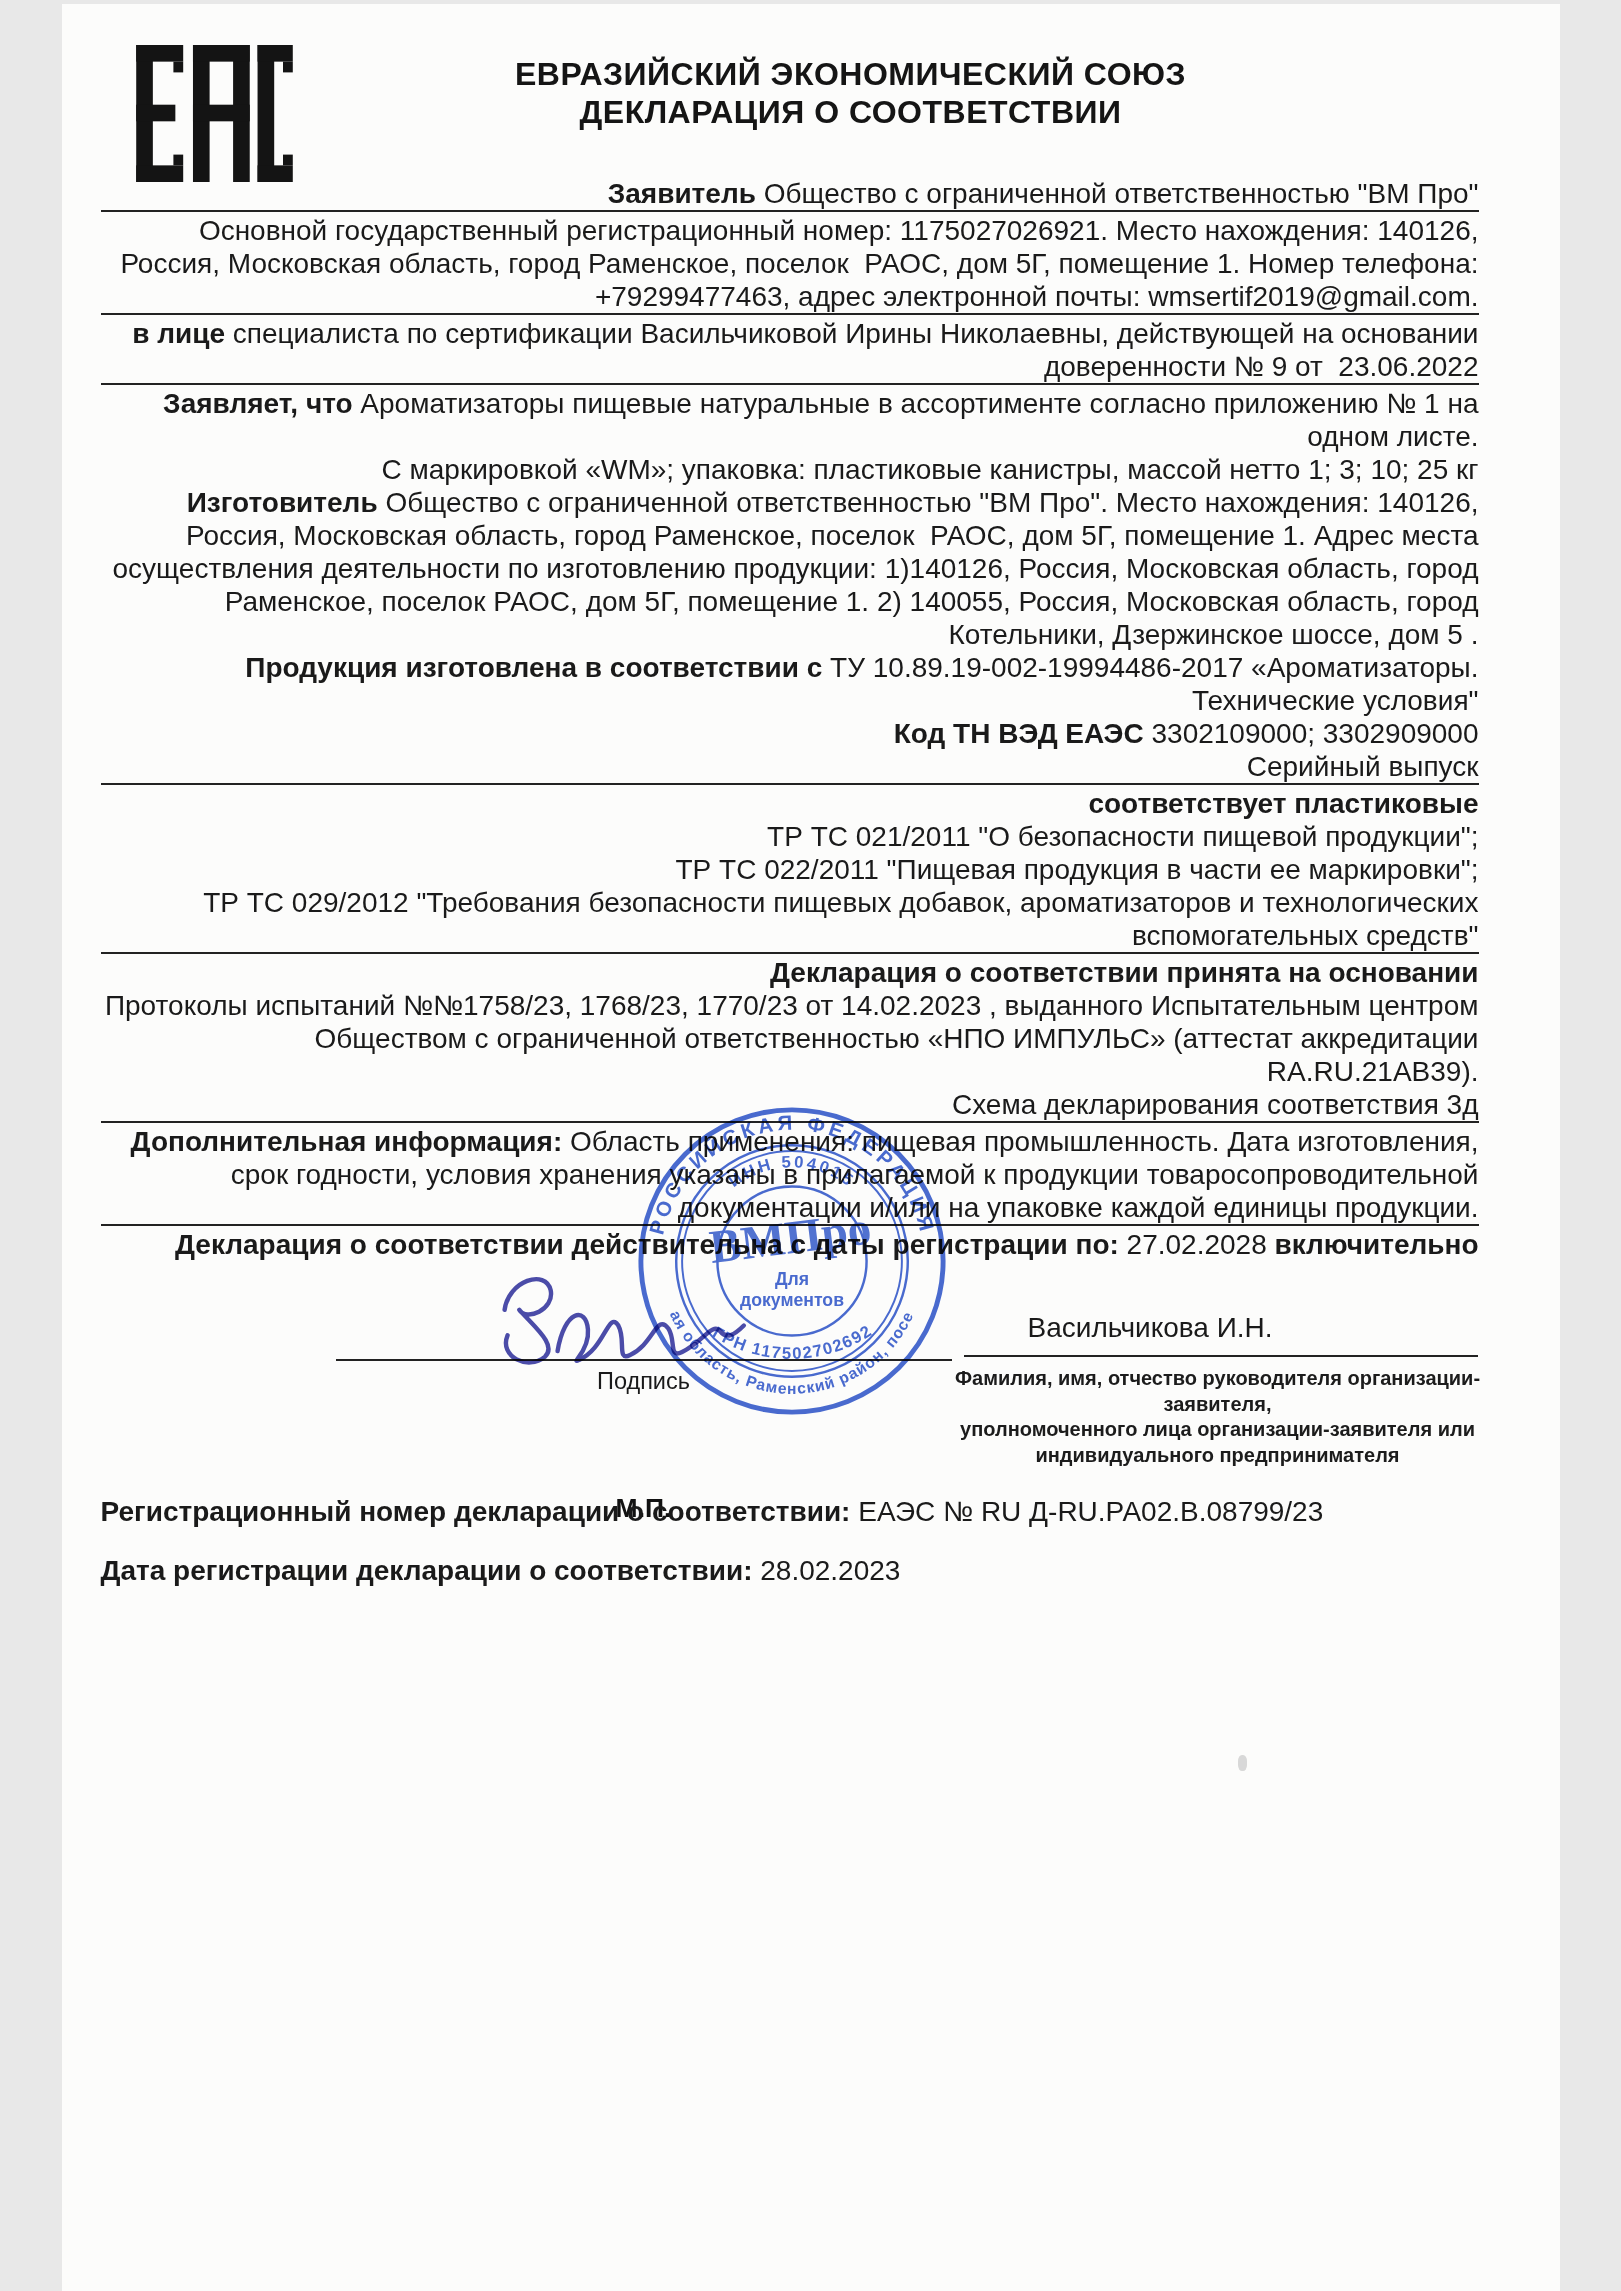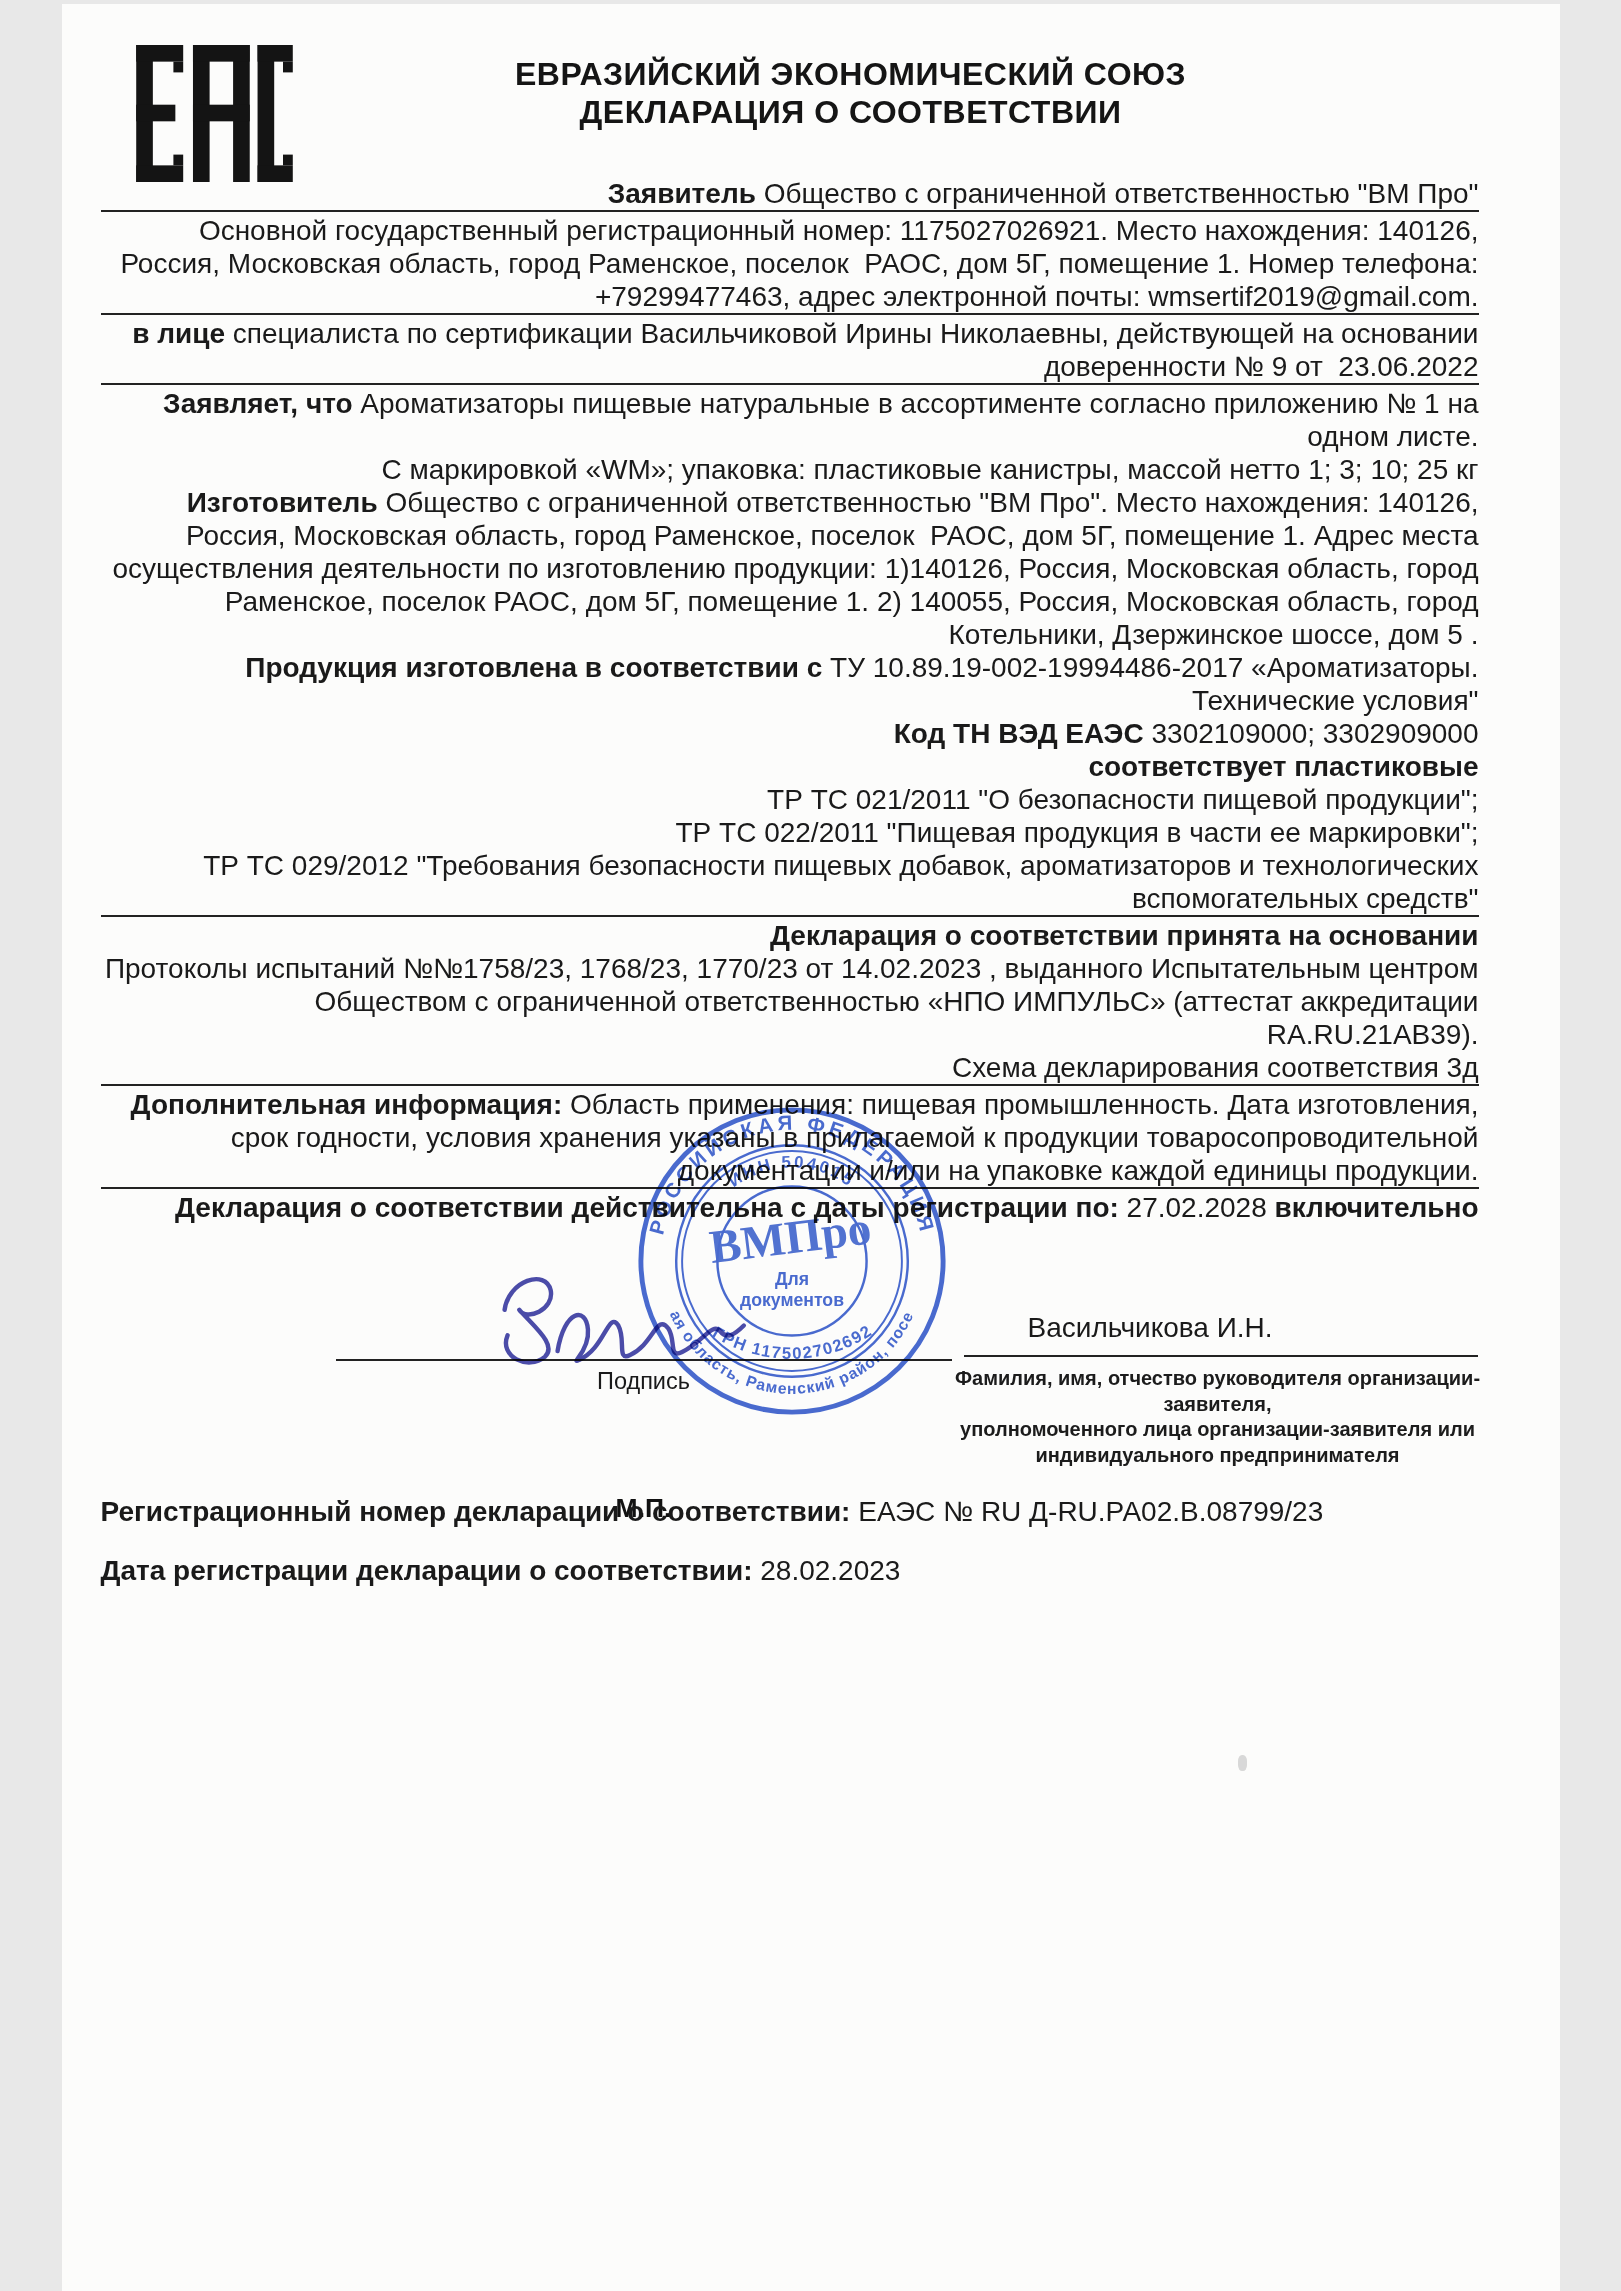--- a/index.html
+++ b/index.html
@@ -88,20 +88,21 @@
       <div class="line"><span>одном листе.</span></div>
       <div class="line"><span>С маркировкой «WM»; упаковка: пластиковые канистры, массой нетто 1; 3; 10; 25 кг</span></div>
       <div class="line"><span class="b">Изготовитель</span><span> Общество с ограниченной ответственностью "ВМ Про". Место нахождения: 140126,</span></div>
       <div class="line"><span>Россия, Московская область, город Раменское, поселок  РАОС, дом 5Г, помещение 1. Адрес места</span></div>
       <div class="line"><span>осуществления деятельности по изготовлению продукции: 1)140126, Россия, Московская область, город</span></div>
       <div class="line"><span>Раменское, поселок РАОС, дом 5Г, помещение 1. 2) 140055, Россия, Московская область, город</span></div>
       <div class="line"><span>Котельники, Дзержинское шоссе, дом 5 .</span></div>
       <div class="line"><span class="b">Продукция изготовлена в соответствии с</span><span> ТУ 10.89.19-002-19994486-2017 «Ароматизаторы.</span></div>
       <div class="line"><span>Технические условия"</span></div>
       <div class="line"><span class="b">Код ТН ВЭД ЕАЭС</span><span> 3302109000; 3302909000</span></div>
+      <div class="line u"><span>Серийный выпуск</span></div>
       <div class="line"><span class="b">соответствует пластиковые</span></div>
       <div class="line"><span>ТР ТС 021/2011 "О безопасности пищевой продукции";</span></div>
       <div class="line"><span>ТР ТС 022/2011 "Пищевая продукция в части ее маркировки";</span></div>
       <div class="line"><span>ТР ТС 029/2012 "Требования безопасности пищевых добавок, ароматизаторов и технологических</span></div>
       <div class="line u"><span>вспомогательных средств"</span></div>
       <div class="line"><span class="b">Декларация о соответствии принята на основании</span></div>
       <div class="line"><span>Протоколы испытаний №№1758/23, 1768/23, 1770/23 от 14.02.2023 , выданного Испытательным центром</span></div>
       <div class="line"><span>Обществом с ограниченной ответственностью «НПО ИМПУЛЬС» (аттестат аккредитации</span></div>
       <div class="line"><span>RA.RU.21AB39).</span></div>
       <div class="line u"><span>Схема декларирования соответствия 3д</span></div>

